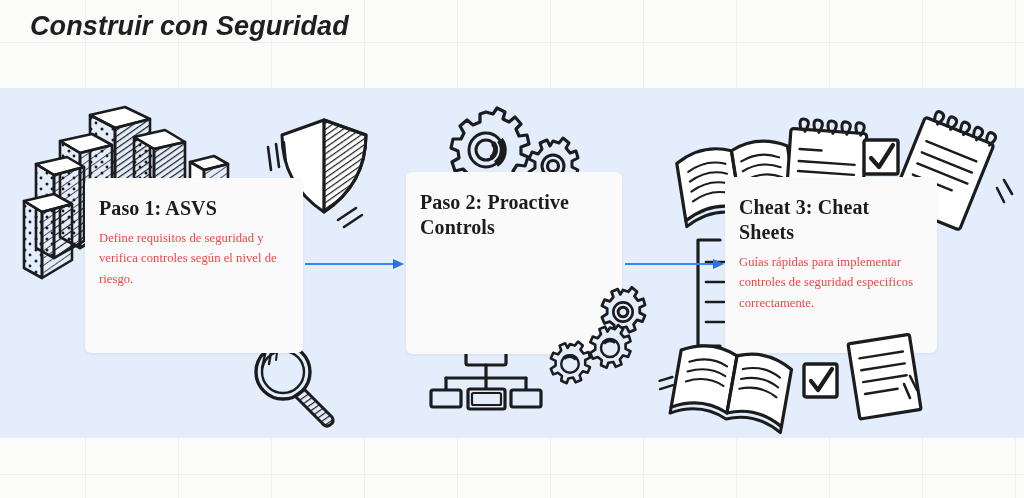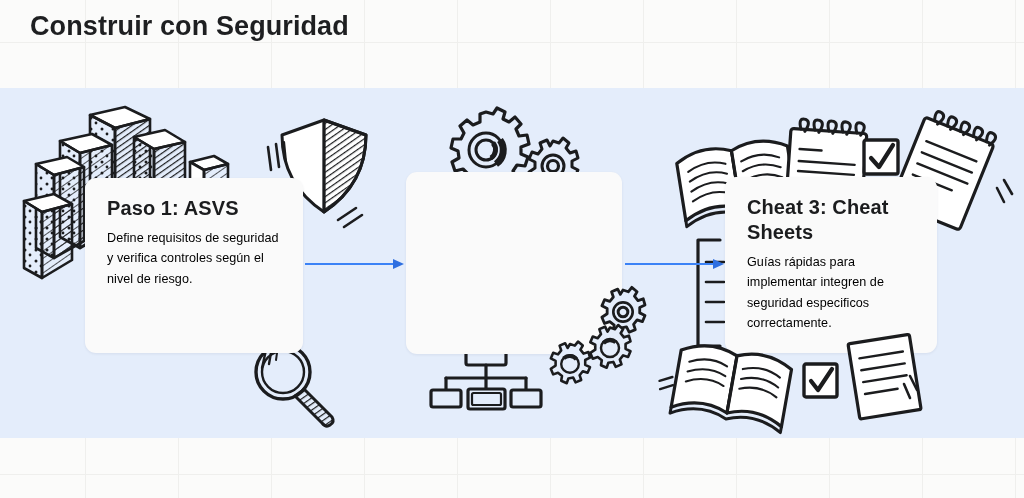--- a/index.html
+++ b/index.html
@@ -35,52 +35,54 @@
   #title {
     position: absolute;
     left: 30px;
     top: 9px;
     font-size: 27px;
     font-weight: bold;
     letter-spacing: 0.1px;
     color: #1e1f21;
     line-height: 1.3;
     white-space: nowrap;
+    font-style: italic;
   }
 
   
   #band {
     position: absolute;
     left: 0;
     top: 88px;
     width: 1024px;
     height: 350px;
     background: #e4edfb;
   }
 
   
   .card {
     position: absolute;
     background: #fafafa;
-    border-radius: 11px;
-    padding: 18px 22px 16px 22px;
+    border-radius: 6px;
+    padding: 18px 22px 16px 14px;
     box-shadow: 0 1px 3px rgba(20,30,60,0.07);
     z-index: 40;
+    font-family: Liberation Serif, serif;
   }
   .card-title {
     font-size: 20px;
     font-weight: bold;
     color: #1b1c1e;
     line-height: 1.25;
     letter-spacing: 0.1px;
     margin-bottom: 7px;
   }
   .card-body {
     font-size: 12.6px;
-    color: #000000;
+    color: #ef4444;
     line-height: 1.62;
     letter-spacing: 0.05px;
   }
 
   #card1 { left: 85px;  top: 178px; width: 218px; height: 175px; }
   #card2 { left: 406px; top: 172px; width: 216px; height: 182px; }
   #card3 { left: 725px; top: 177px; width: 212px; height: 176px; }
 
   #card2 .card-title { font-size: 20px; }
 
@@ -399,20 +401,21 @@
       <path d="M88 1 L99 6 L88 11 Z" fill="#2f6fe0"></path>
     </svg>
   </div>
 
   <div class="card" id="card1">
     <div class="card-title">Paso 1: ASVS</div>
     <div class="card-body">Define requisitos de seguridad y verifica controles según el nivel de riesgo.</div>
   </div>
 
   <div class="card" id="card2">
+    <div class="card-title">Paso 2: Proactive Controls</div>
   </div>
 
   <div class="card" id="card3">
     <div class="card-title">Cheat 3: Cheat Sheets</div>
-    <div class="card-body">Guías rápidas para implementar integren de seguridad especificos correctamente.</div>
+    <div class="card-body">Guías rápidas para implementar controles de seguridad especificos correctamente.</div>
   </div>
 
 </div>
 
 </body></html>

